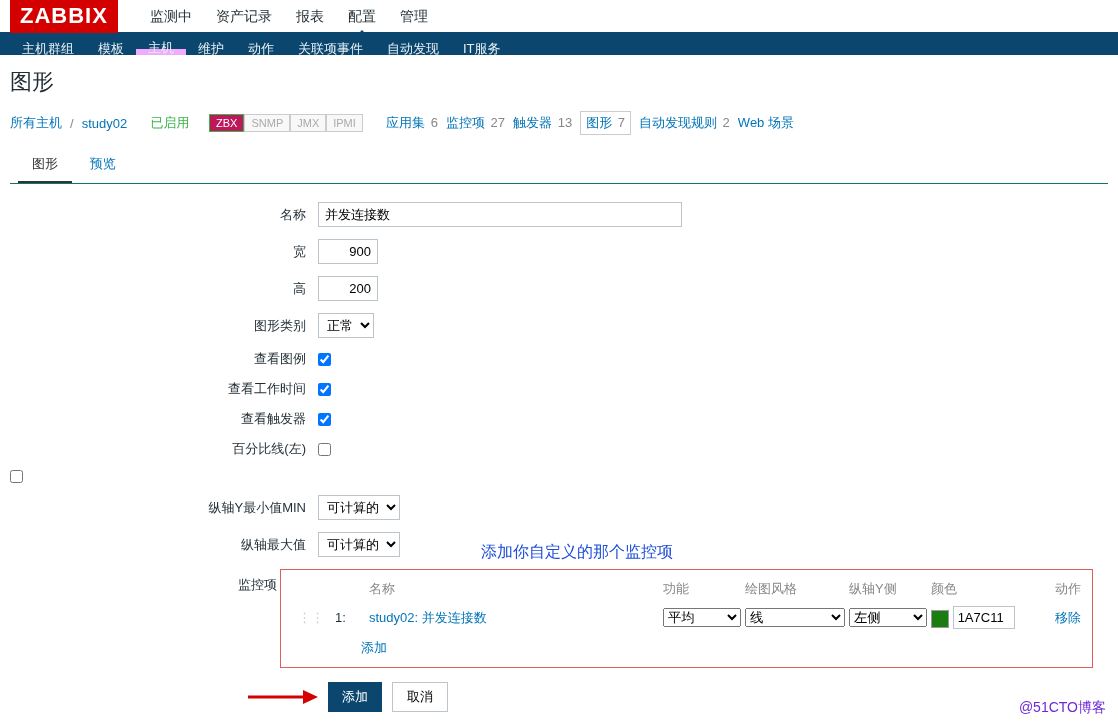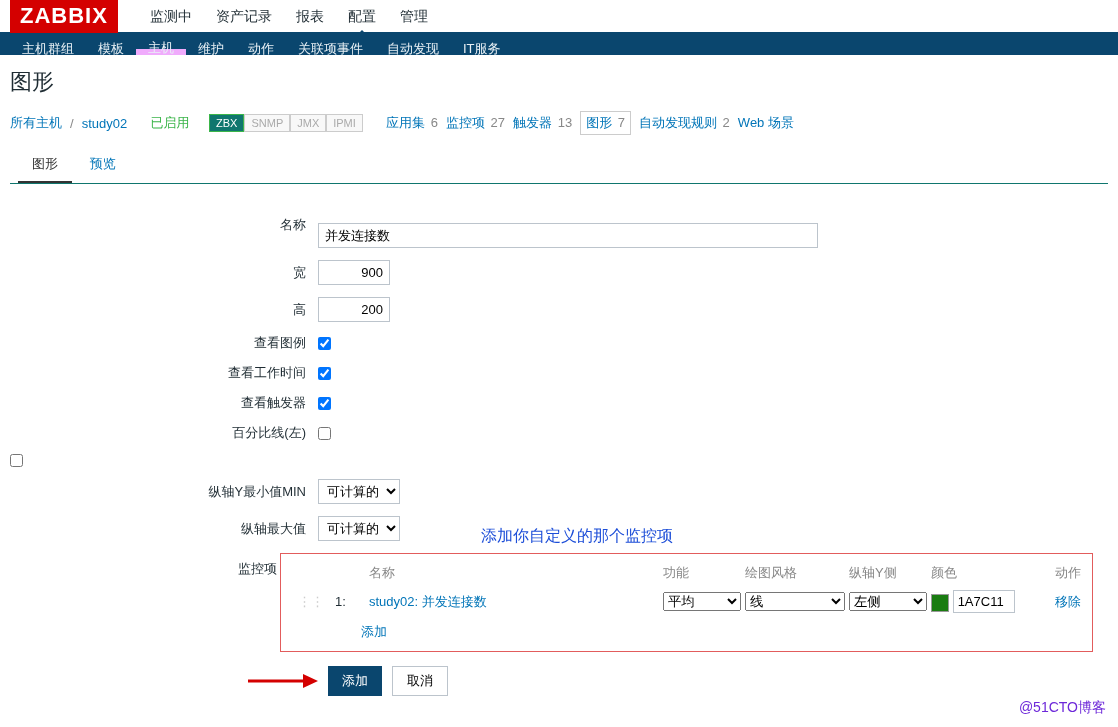--- a/index.html
+++ b/index.html
@@ -17,33 +17,33 @@
 
 .page { padding: 12px 10px; }
 h1.title { font-size: 22px; font-weight: normal; color: #1f2c33; margin-bottom: 14px; }
 
 .breadcrumb { display: flex; align-items: center; gap: 8px; flex-wrap: wrap; font-size: 13px; margin-bottom: 12px; }
 .breadcrumb a { color: #0275b8; text-decoration: none; }
 .breadcrumb .sep { color: #888; }
 .breadcrumb .enabled { color: #3bb54a; }
 .badge-group { display: inline-flex; }
 .badge { padding: 2px 6px; font-size: 11px; border: 1px solid #ccc; background: #f8f8f8; color: #aaa; }
-.badge.zbx-on { background: #0f766e; color: #fff; border-color: #3bb54a; }
+.badge.zbx-on { background: #be185d; color: #fff; border-color: #3bb54a; }
 .breadcrumb .count { color: #888; margin-left: 2px; }
 .breadcrumb .sel { border: 1px solid #ccc; padding: 2px 5px; }
 
 .tabs { border-bottom: 1px solid #0f766e; margin-bottom: 18px; padding-left: 8px; }
 .tabs a { color: #0275b8; text-decoration: none; display: inline-block; padding: 8px 14px; }
 .tabs a.active { color: #333; border-bottom: 2px solid #333; }
 
 .form-row { display: flex; align-items: center; margin-bottom: 12px; }
 .form-row .lbl { width: 308px; text-align: right; padding-right: 12px; color: #1f2c33; }
 .form-row input[type=text] { border: 1px solid #bcc4cc; padding: 4px 6px; font-size: 13px; }
-.form-row input.name-input { width: 500px; margin-top: 21px; }
-.form-row input.num { width: 72px; text-align: right; }
+.form-row input.name-input { width: 364px; }
+.form-row input.num { width: 60px; text-align: right; }
 .form-row select { border: 1px solid #bcc4cc; padding: 3px 4px; font-size: 13px; background:#fff; }
 
 .items-box { border: 1px solid #e25c5c; margin: 6px 0 14px 270px; width: 813px; padding: 6px 10px 10px; position: relative; }
 .items-label { position: absolute; left: -60px; top: 6px; text-align: right; width: 56px; }
 .items-head { color: #888; font-size: 13px; }
 .items-head, .items-row { display: grid; grid-template-columns: 40px 30px 290px 78px 100px 78px 120px 60px; align-items: center; gap: 4px; padding: 4px 0; }
 .drag { color: #ccc; text-align: center; cursor: move; }
 .link { color: #0275b8; text-decoration: none; }
 .color-sw { width: 18px; height: 18px; display: inline-block; border: 1px solid #999; vertical-align: middle; }
 .color-val { border: 1px solid #bcc4cc; padding: 3px 4px; width: 62px; font-size: 13px; }
@@ -117,20 +117,24 @@
     </div>
   <div class="form-row">
       <div class="lbl">宽</div>
       <input type="text" class="num" value="900" style="">
     </div>
   <div class="form-row">
       <div class="lbl">高</div>
       <input type="text" class="num" value="200" style="">
     </div>
   <div class="form-row">
+      <div class="lbl">图形类别</div>
+      <select><option>正常</option></select>
+    </div>
+  <div class="form-row">
       <div class="lbl">查看图例</div>
       <input type="checkbox" checked="" style="">
     </div>
   <div class="form-row">
       <div class="lbl">查看工作时间</div>
       <input type="checkbox" checked="" style="">
     </div>
   <div class="form-row">
       <div class="lbl">查看触发器</div>
       <input type="checkbox" checked="" style="">

